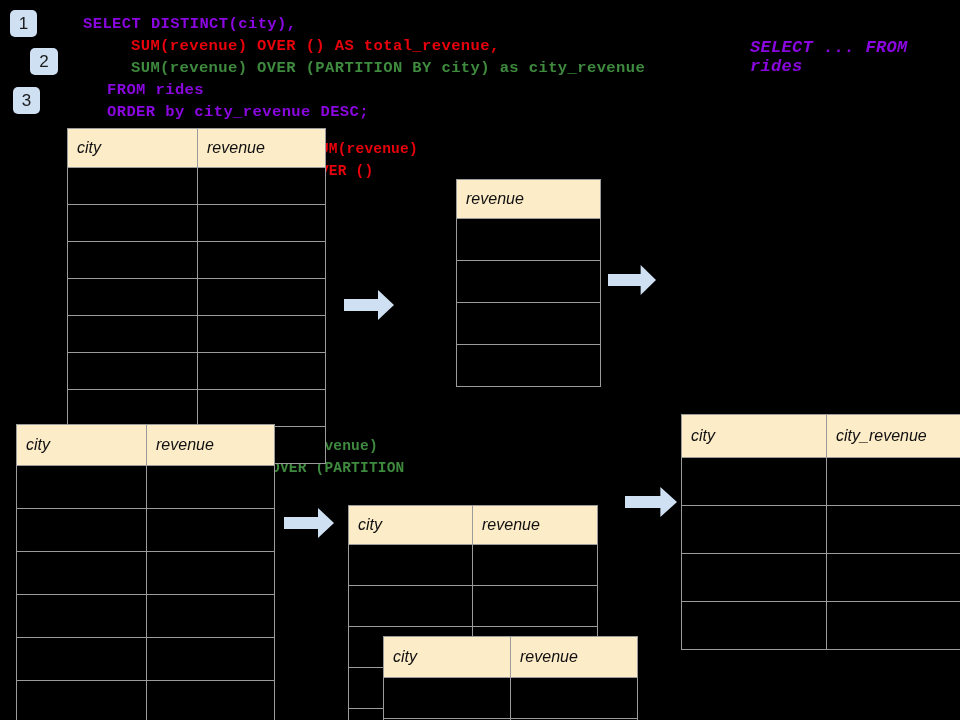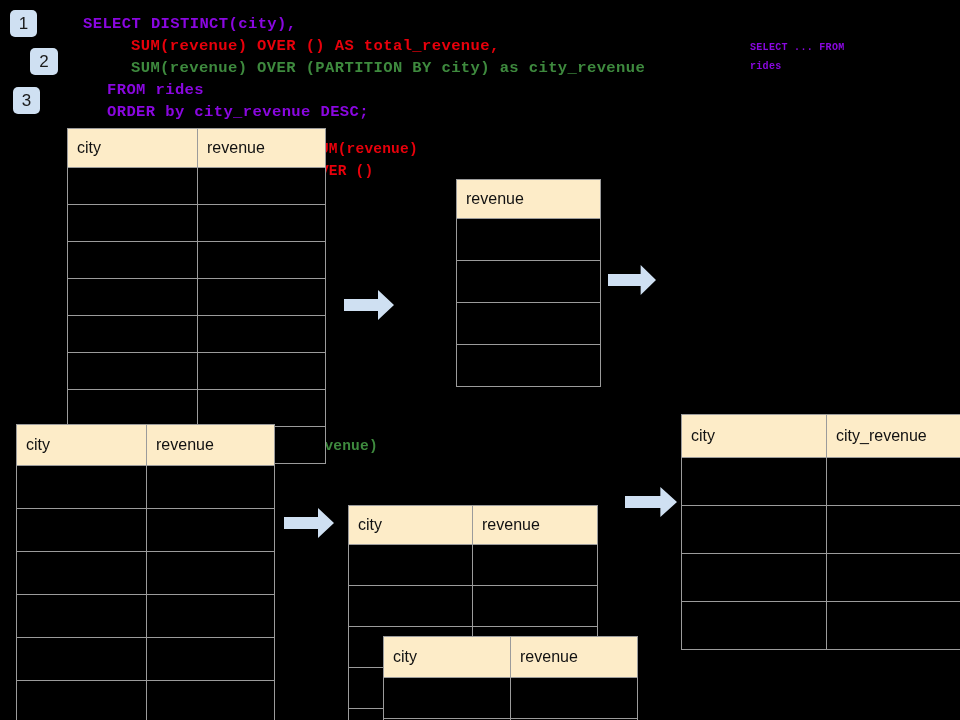--- a/index.html
+++ b/index.html
@@ -41,25 +41,26 @@
     white-space: pre;
     line-height: 22px;
     letter-spacing: 0.4px;
   }
   .code-line { white-space: pre; }
 
   
   .side-note {
     position: absolute;
     font-family: "Liberation Mono", monospace;
-    font-size: 10px;
+    font-size: 17px;
     font-weight: bold;
     line-height: 19px;
     white-space: pre;
     letter-spacing: 0.3px;
+    font-style: italic;
   }
 
   
   .annot {
     position: absolute;
     font-family: "Liberation Mono", monospace;
     font-size: 14.5px;
     font-weight: bold;
     line-height: 22px;
     white-space: pre;
@@ -79,20 +80,21 @@
     padding: 0;
     margin: 0;
   }
   .tbl th {
     background: #fdecc8;
     color: #111111;
     font-weight: normal;
     font-size: 16px;
     text-align: left;
     padding-left: 9px;
+    font-style: italic;
   }
   .tbl td {
     background: #000000;
   }
 
   
   .arrow {
     position: absolute;
   }
   .arrow svg { display: block; }
@@ -107,21 +109,21 @@
       <div class="badge" style="left: 30px; top: 48px; width: 28px; height: 27px; background: rgb(207, 224, 242);">2</div>
       <div class="badge" style="left: 13px; top: 87px; width: 27px; height: 27px; background: rgb(207, 224, 242);">3</div>
     </div>
 
   <div class="code" id="sql-block" style="left: 83px; top: 13px;"><div class="code-line" style="color: rgb(138, 7, 224); padding-left: 0px;">SELECT DISTINCT(city),</div><div class="code-line" style="color: rgb(232, 0, 11); padding-left: 48px;">SUM(revenue) OVER () AS total_revenue,</div><div class="code-line" style="color: rgb(62, 138, 62); padding-left: 48px;">SUM(revenue) OVER (PARTITION BY city) as city_revenue</div><div class="code-line" style="color: rgb(138, 7, 224); padding-left: 24px;">FROM rides</div><div class="code-line" style="color: rgb(138, 7, 224); padding-left: 24px;">ORDER by city_revenue DESC;</div></div>
 
   <div class="side-note" id="side-note" style="left: 750px; top: 38px; color: rgb(138, 7, 224);"><div>SELECT ... FROM</div><div>rides</div></div>
 
   <div id="annotations-layer">
       <div class="annot" style="left: 311px; top: 138px; color: rgb(232, 0, 11);"><div>SUM(revenue)</div><div>OVER ()</div></div>
-      <div class="annot" style="left: 271px; top: 435px; color: rgb(62, 138, 62);"><div>SUM(revenue)</div></div>
+      <div class="annot" style="left: 271px; top: 435px; color: rgb(62, 138, 62);"><div>SUM(revenue)</div><div>OVER (PARTITION</div></div>
     </div>
 
   <div id="tables-layer">
       <table class="tbl" style="left: 67px; top: 128px; width: 238px;">
         <thead>
           <tr>
             <th style="width: 120px; height: 38px; background: rgb(253, 236, 200);">city</th>
             <th style="width: 118px; height: 38px; background: rgb(253, 236, 200);">revenue</th>
           </tr>
         </thead>

